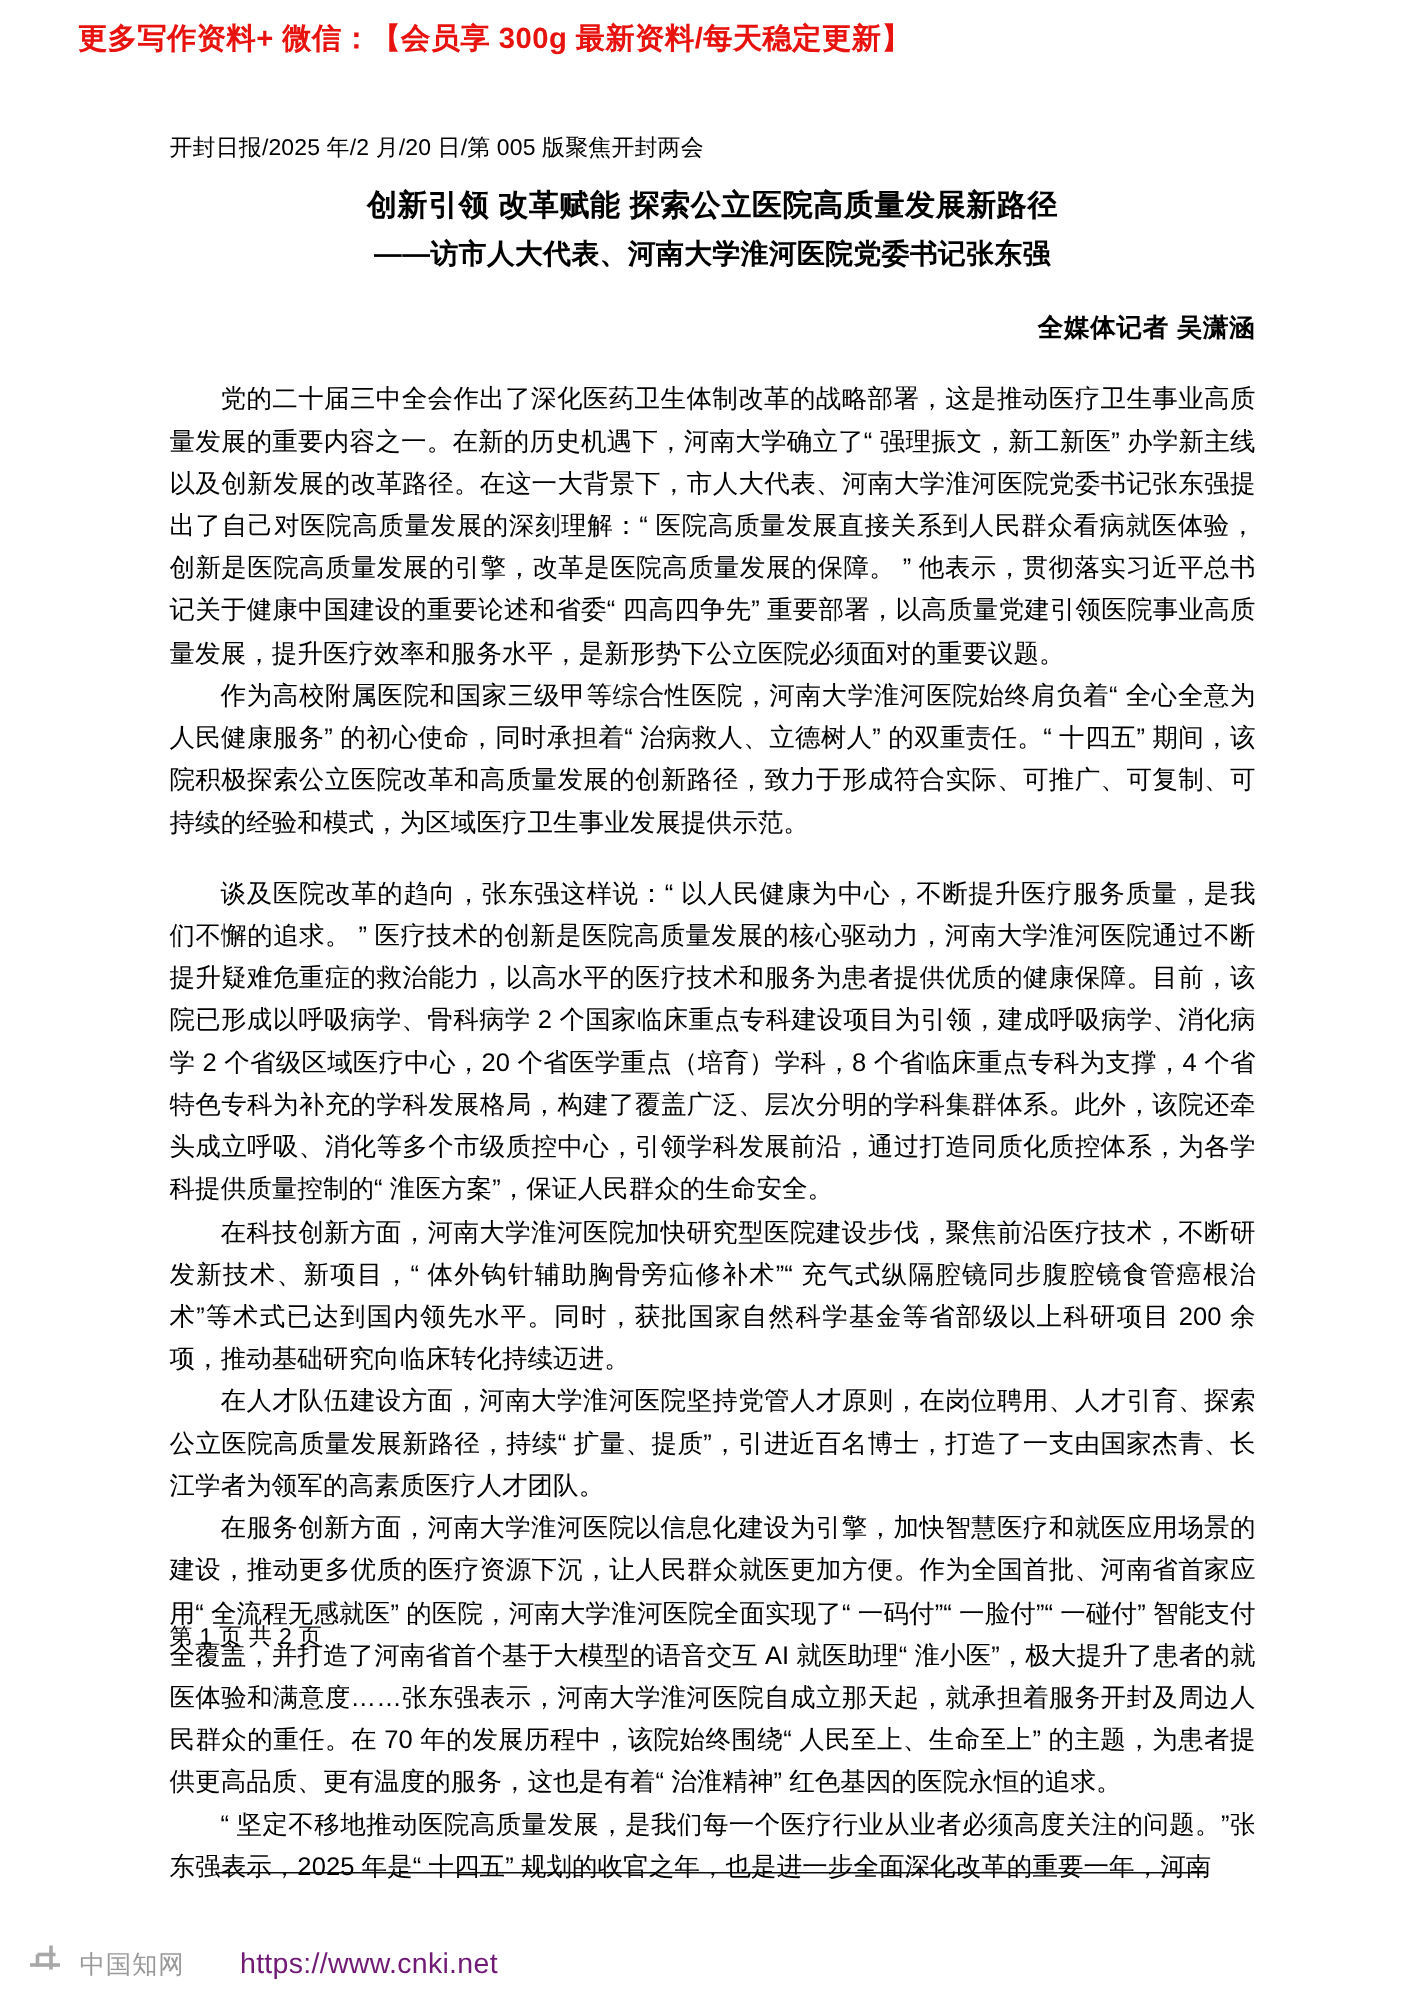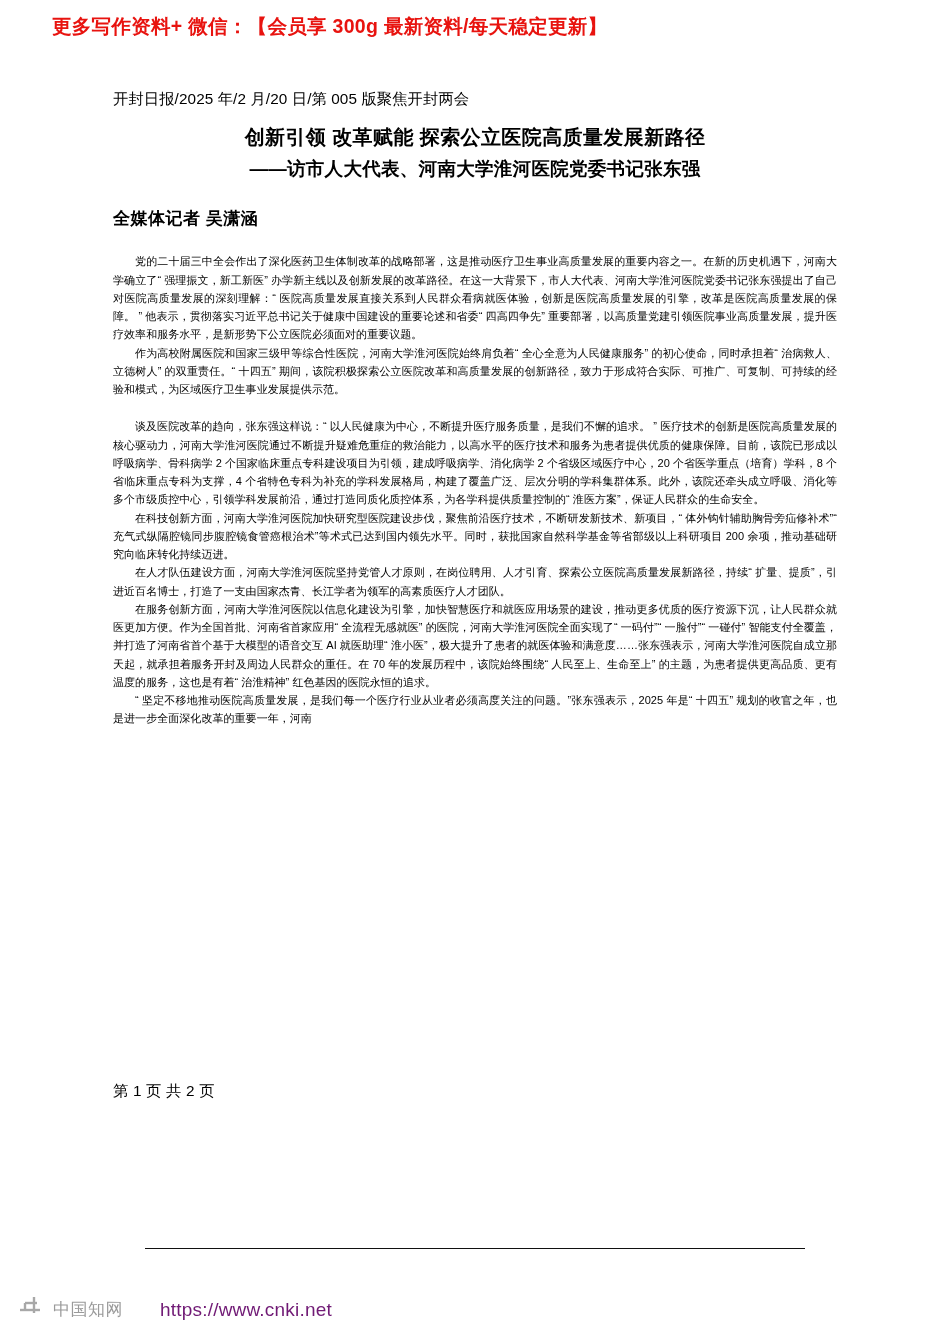--- a/index.html
+++ b/index.html
@@ -66,30 +66,30 @@
     font-size: 18.5px;
     font-weight: bold;
     text-align: center;
     line-height: 1.38;
     letter-spacing: 0.3px;
     margin: 5px 0 0 0;
   }
   .doc-byline {
     font-size: 17px;
     font-weight: bold;
-    text-align: left;
+    text-align: right;
     letter-spacing: 0.5px;
     margin: 26px 0 0 0;
   }
 
   .article {
     margin-top: 22px;
   }
   .article p {
-    font-size: 11px;
+    font-size: 17px;
     line-height: 1.66;
     text-align: justify;
     text-justify: inter-ideograph;
     margin: 0;
     letter-spacing: 0.05px;
     text-indent: 2em;
   }
   .article p.gap-before {
     margin-top: 19px;
   }

